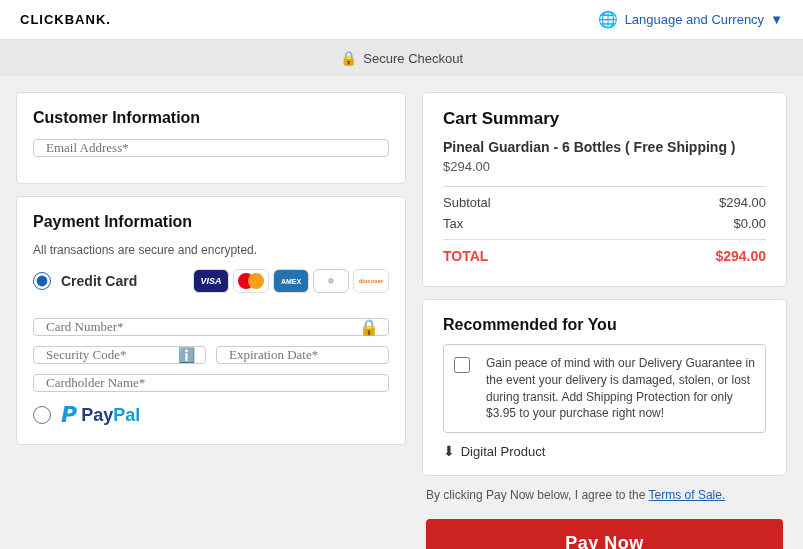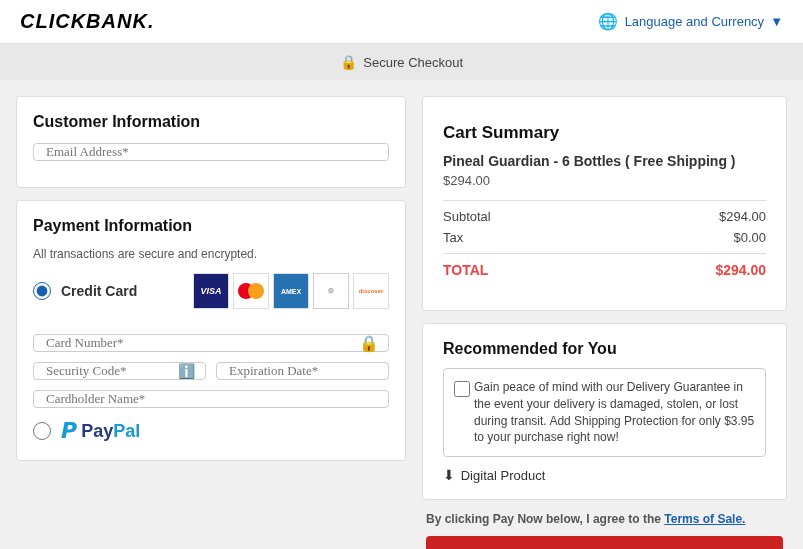--- a/index.html
+++ b/index.html
@@ -9,24 +9,23 @@
     .header {
       background: #fff;
       display: flex;
       align-items: center;
       justify-content: space-between;
       padding: 10px 20px;
       border-bottom: 1px solid #ddd;
     }
     .logo {
       font-weight: bold;
-      font-size: 20px;
+      font-size: 13px;
       color: #000;
       letter-spacing: 1px;
-      font-style: italic;
     }
     .lang-currency {
       display: flex;
       align-items: center;
       gap: 6px;
       color: #1a5fb4;
       font-size: 13px;
       cursor: pointer;
     }
     .globe-icon { font-size: 16px; }
@@ -122,22 +121,22 @@
       font-weight: bold;
       color: #333;
     }
     .card-icons {
       display: flex;
       gap: 4px;
       margin-left: auto;
     }
     .card-icon {
       width: 36px;
-      height: 36px;
-      border-radius: 0;
+      height: 24px;
+      border-radius: 6px;
       display: flex;
       align-items: center;
       justify-content: center;
       font-size: 8px;
       font-weight: bold;
       border: 1px solid #ddd;
     }
     .visa { background: #1a1f71; color: #fff; font-size: 9px; font-style: italic; }
     .mc { background: #fff; position: relative; overflow: hidden; }
     .mc-circles { display: flex; }
@@ -182,21 +181,21 @@
     }
 
     
     .right-col {
       flex: 1;
       display: flex;
       flex-direction: column;
       gap: 12px;
     }
 
-    .cart-summary { padding: 26px 20px; }
+    .cart-summary { padding: 16px 20px; }
     .cart-title {
       font-size: 17px;
       font-weight: bold;
       margin-bottom: 10px;
       color: #111;
     }
     .product-name {
       font-size: 14px;
       font-weight: bold;
       color: #333;
@@ -233,21 +232,21 @@
       color: #111;
     }
     .rec-box {
       border: 1px solid #ccc;
       border-radius: 4px;
       padding: 10px;
       margin-bottom: 10px;
     }
     .rec-inner {
       display: flex;
-      gap: 4px;
+      gap: 16px;
       align-items: flex-start;
     }
     .rec-checkbox {
       width: 16px;
       height: 16px;
       margin-top: 2px;
       flex-shrink: 0;
       cursor: pointer;
       accent-color: #1a5fb4;
     }
@@ -262,22 +261,21 @@
       gap: 6px;
       font-size: 13px;
       color: #333;
       margin-top: 8px;
     }
     .download-icon { color: #333; font-size: 14px; }
 
     .terms-text {
       font-size: 12px;
       color: #555;
-      margin-bottom: 10px;
-      font-weight: bold;
+      margin-bottom: 17px;
     }
     .terms-link { color: #1a5fb4; text-decoration: underline; }
 
     .pay-now-btn {
       width: 100%;
       background: #cc2222;
       color: #fff;
       border: none;
       border-radius: 4px;
       padding: 14px;

